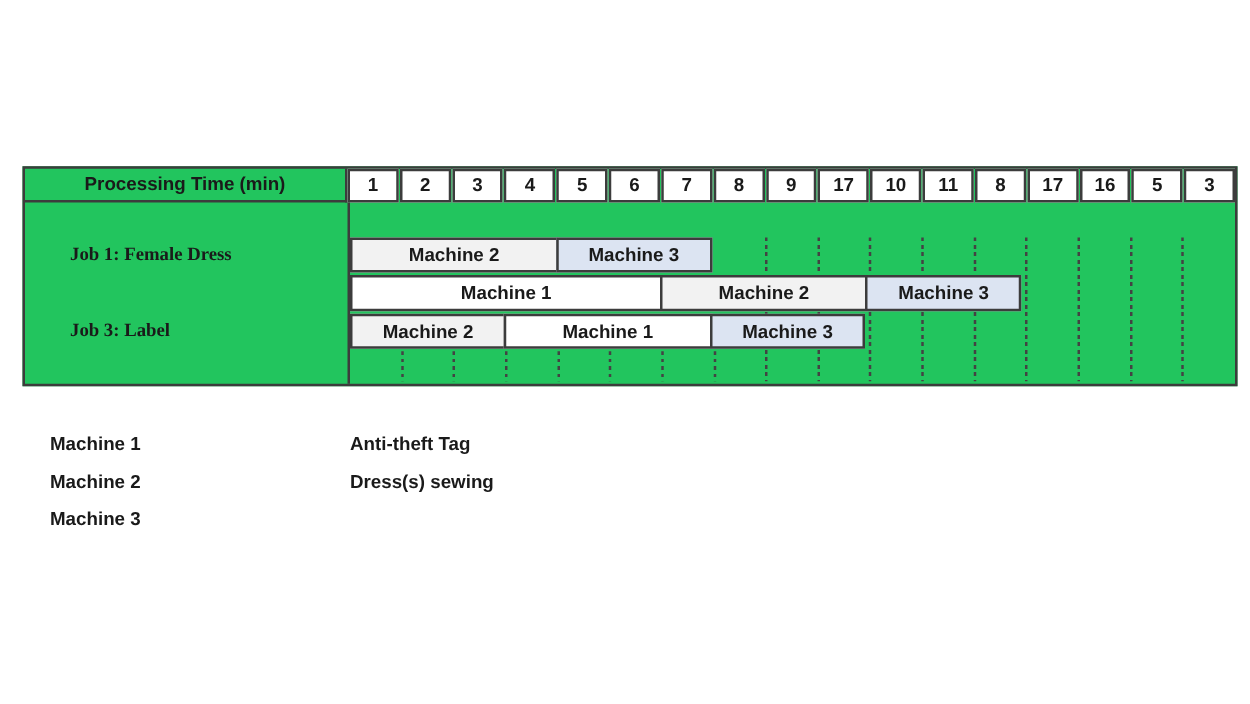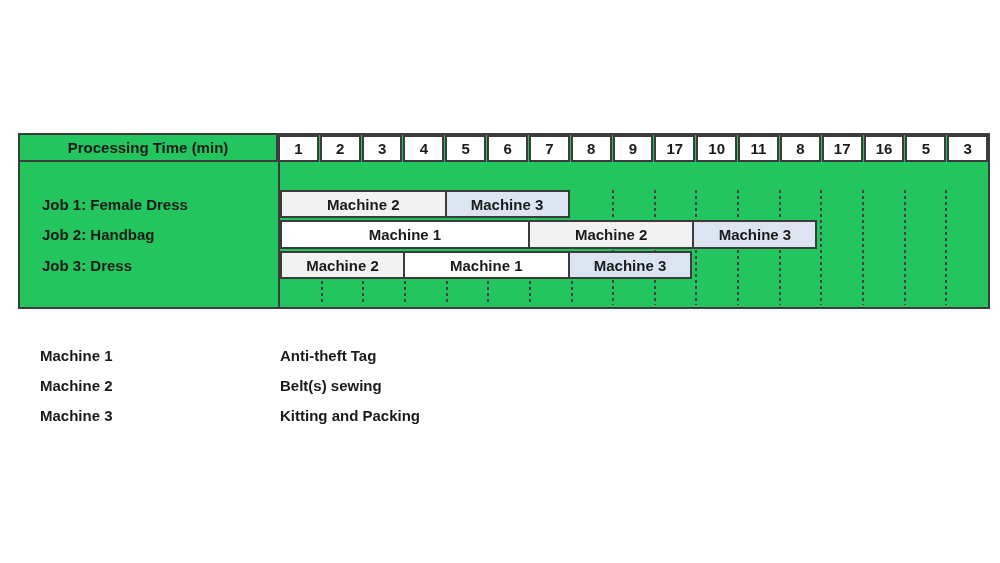--- a/index.html
+++ b/index.html
@@ -18,22 +18,22 @@
   .hdr-left { position: absolute; left: 0; top: 0; width: 258px; height: 27px;
               border-right: 2px solid #3c3c3c; border-bottom: 2px solid #3c3c3c;
               display: flex; align-items: center; justify-content: center; font-size: 15px; }
   .hdr-ticks { position: absolute; left: 258px; top: 0; width: 710px; height: 27px; display: flex; }
   .tick { flex: 1; margin-left: 1px; border: 2px solid #3c3c3c; background: #ffffff;
           display: flex; align-items: center; justify-content: center; font-size: 15px; }
   .tick:first-child { margin-left: 0; }
 
   
   .divider { position: absolute; left: 258px; top: 27px; width: 2px; height: 145px; background: #3c3c3c; }
-  .job-label { position: absolute; left: 22px; width: 232px; font-size: 15px;
-               display: flex; align-items: center; }
+  .job-label { position: absolute; left: 36px; width: 232px; font-size: 15px;
+               display: flex; align-items: center; font-family: Liberation Serif, serif; }
   .job1 { top: 55px;  height: 28px; }
   .job2 { top: 85px;  height: 29px; }
   .job3 { top: 116px; height: 28px; }
 
   
   .chart-body { position: absolute; left: 260px; top: 27px; width: 708px; height: 145px; }
 
   .dots { position: absolute; width: 2px; z-index: 1;
           background: repeating-linear-gradient(to bottom, #434343 0 3px, transparent 3px 6px); }
   .ga { top: 119px; height: 24px; }   
@@ -84,22 +84,21 @@
       <div class="tick">11</div>
       <div class="tick">8</div>
       <div class="tick">17</div>
       <div class="tick">16</div>
       <div class="tick">5</div>
       <div class="tick">3</div>
     </div>
 
     <div class="divider"></div>
     <div class="job-label job1">Job 1: Female Dress</div>
-    <div class="job-label job2">Job 2: Handbag</div>
-    <div class="job-label job3">Job 3: Dress</div>
+    <div class="job-label job3">Job 3: Label</div>
 
     <div class="chart-body">
 
       <div class="dots ga" style="left: calc(5.882% - 1px);"></div>
       <div class="dots ga" style="left: calc(11.765% - 1px);"></div>
       <div class="dots ga" style="left: calc(17.647% - 1px);"></div>
       <div class="dots ga" style="left: calc(23.529% - 1px);"></div>
       <div class="dots ga" style="left: calc(29.412% - 1px);"></div>
       <div class="dots ga" style="left: calc(35.294% - 1px);"></div>
       <div class="dots ga" style="left: calc(41.176% - 1px);"></div>
@@ -134,21 +133,20 @@
     </div>
   </div>
 
   <div class="legend">
     <div class="legend-row">
       <span class="legend-machine">Machine 1</span>
       <span>Anti-theft Tag</span>
     </div>
     <div class="legend-row">
       <span class="legend-machine">Machine 2</span>
-      <span>Belt(s) sewing</span>
+      <span>Dress(s) sewing</span>
     </div>
     <div class="legend-row">
       <span class="legend-machine">Machine 3</span>
-      <span>Kitting and Packing</span>
     </div>
   </div>
 
 </div>
 
 </body></html>

